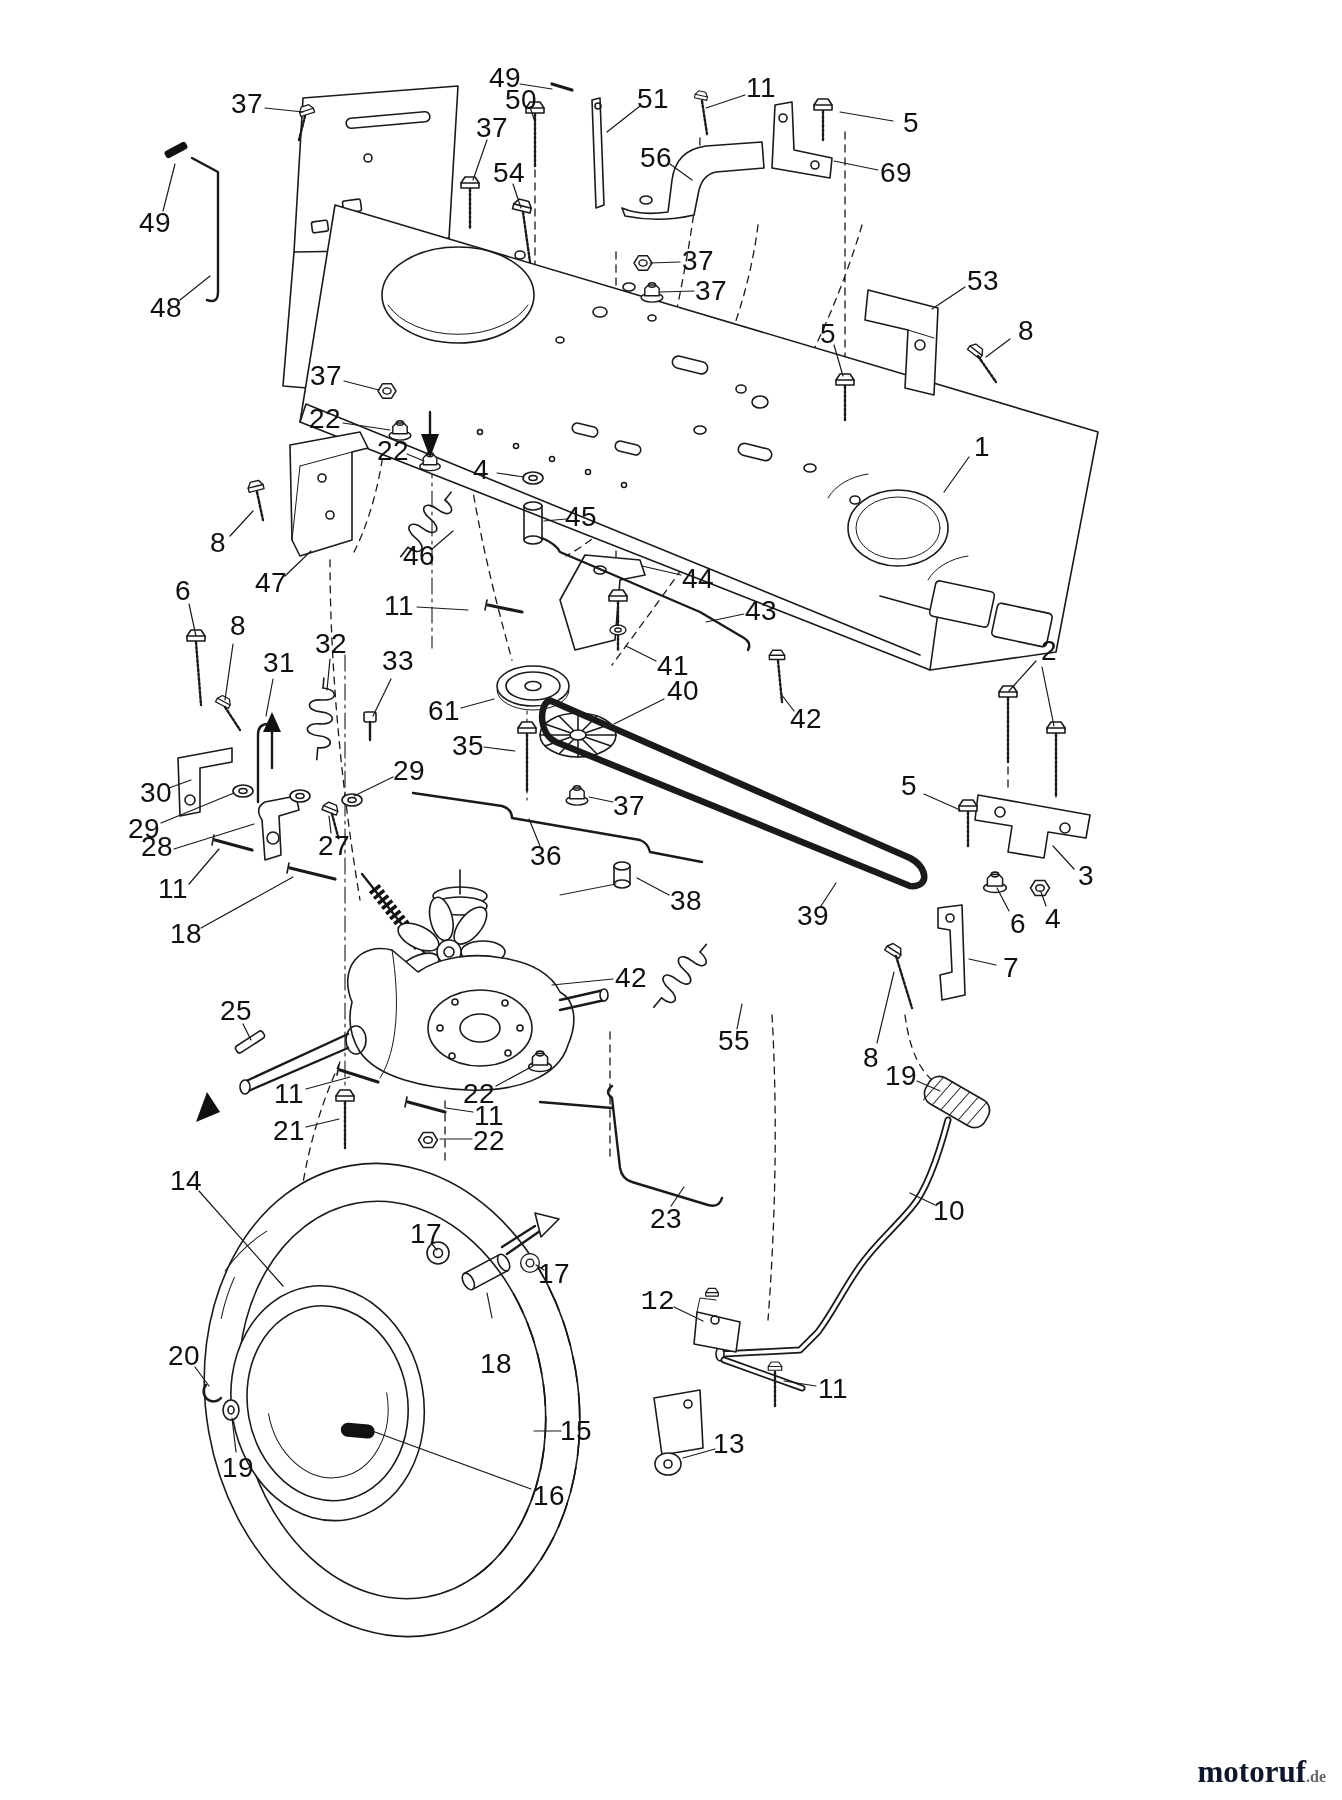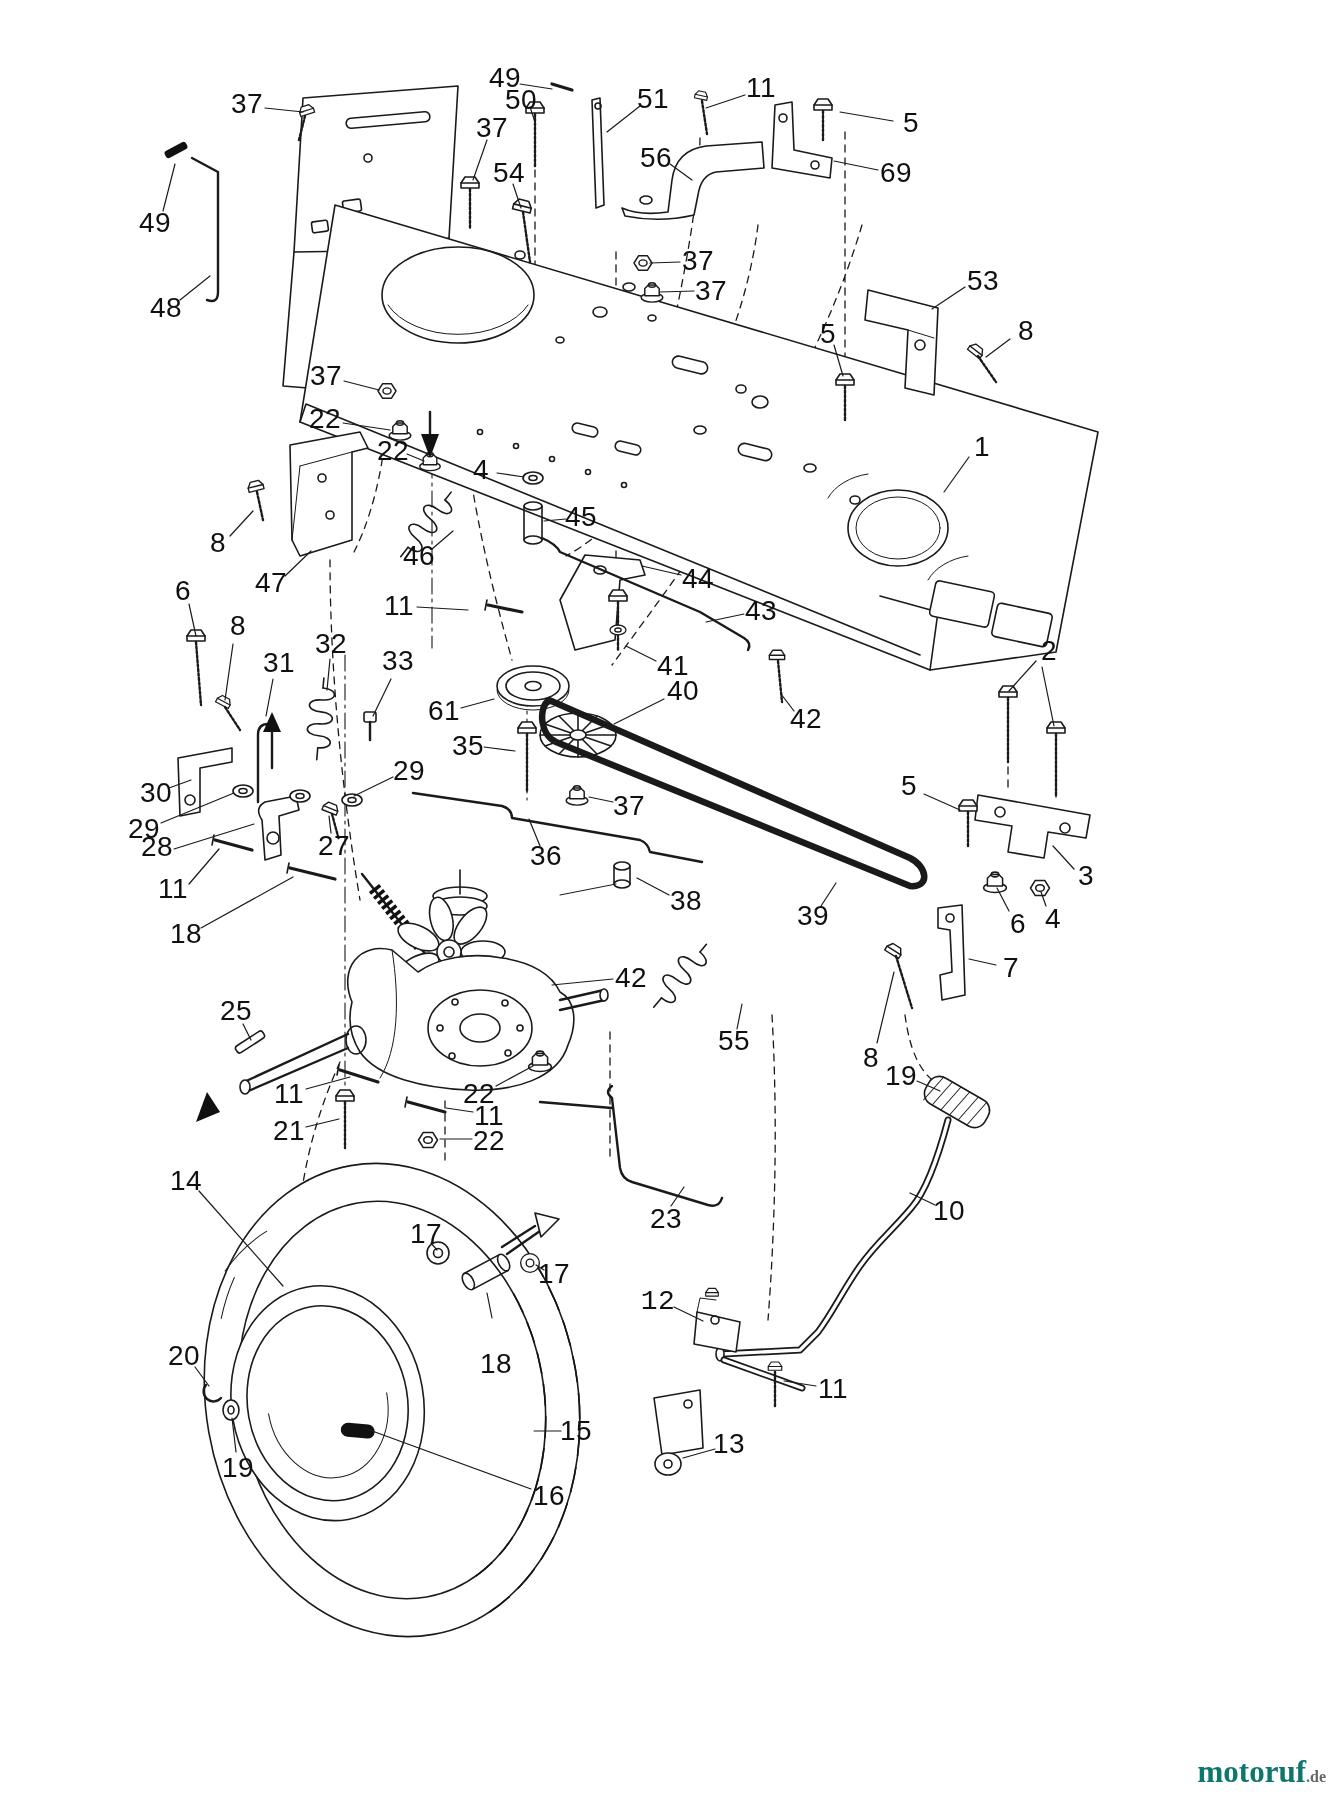--- a/index.html
+++ b/index.html
@@ -538,16 +538,16 @@
       <span class="callout" style="left: 658px; top: 1301px; font-family: Liberation Mono, monospace;">12</span>
       <span class="callout" style="left: 184px; top: 1356px;">20</span>
       <span class="callout" style="left: 238px; top: 1468px;">19</span>
       <span class="callout" style="left: 576px; top: 1431px;">15</span>
       <span class="callout" style="left: 549px; top: 1496px;">16</span>
       <span class="callout" style="left: 729px; top: 1444px;">13</span>
       <span class="callout" style="left: 833px; top: 1389px;">11</span>
     </div>
 
 <div class="watermark">
-  <span class="wm-brand" style="color: #0f766e;">motoruf</span><span class="wm-tld" style="color: rgb(102, 102, 102);">.de</span>
+  <span class="wm-brand" style="color: #0f172a;">motoruf</span><span class="wm-tld" style="color: rgb(102, 102, 102);">.de</span>
 </div>
 
 </div>
 
 </body></html>

